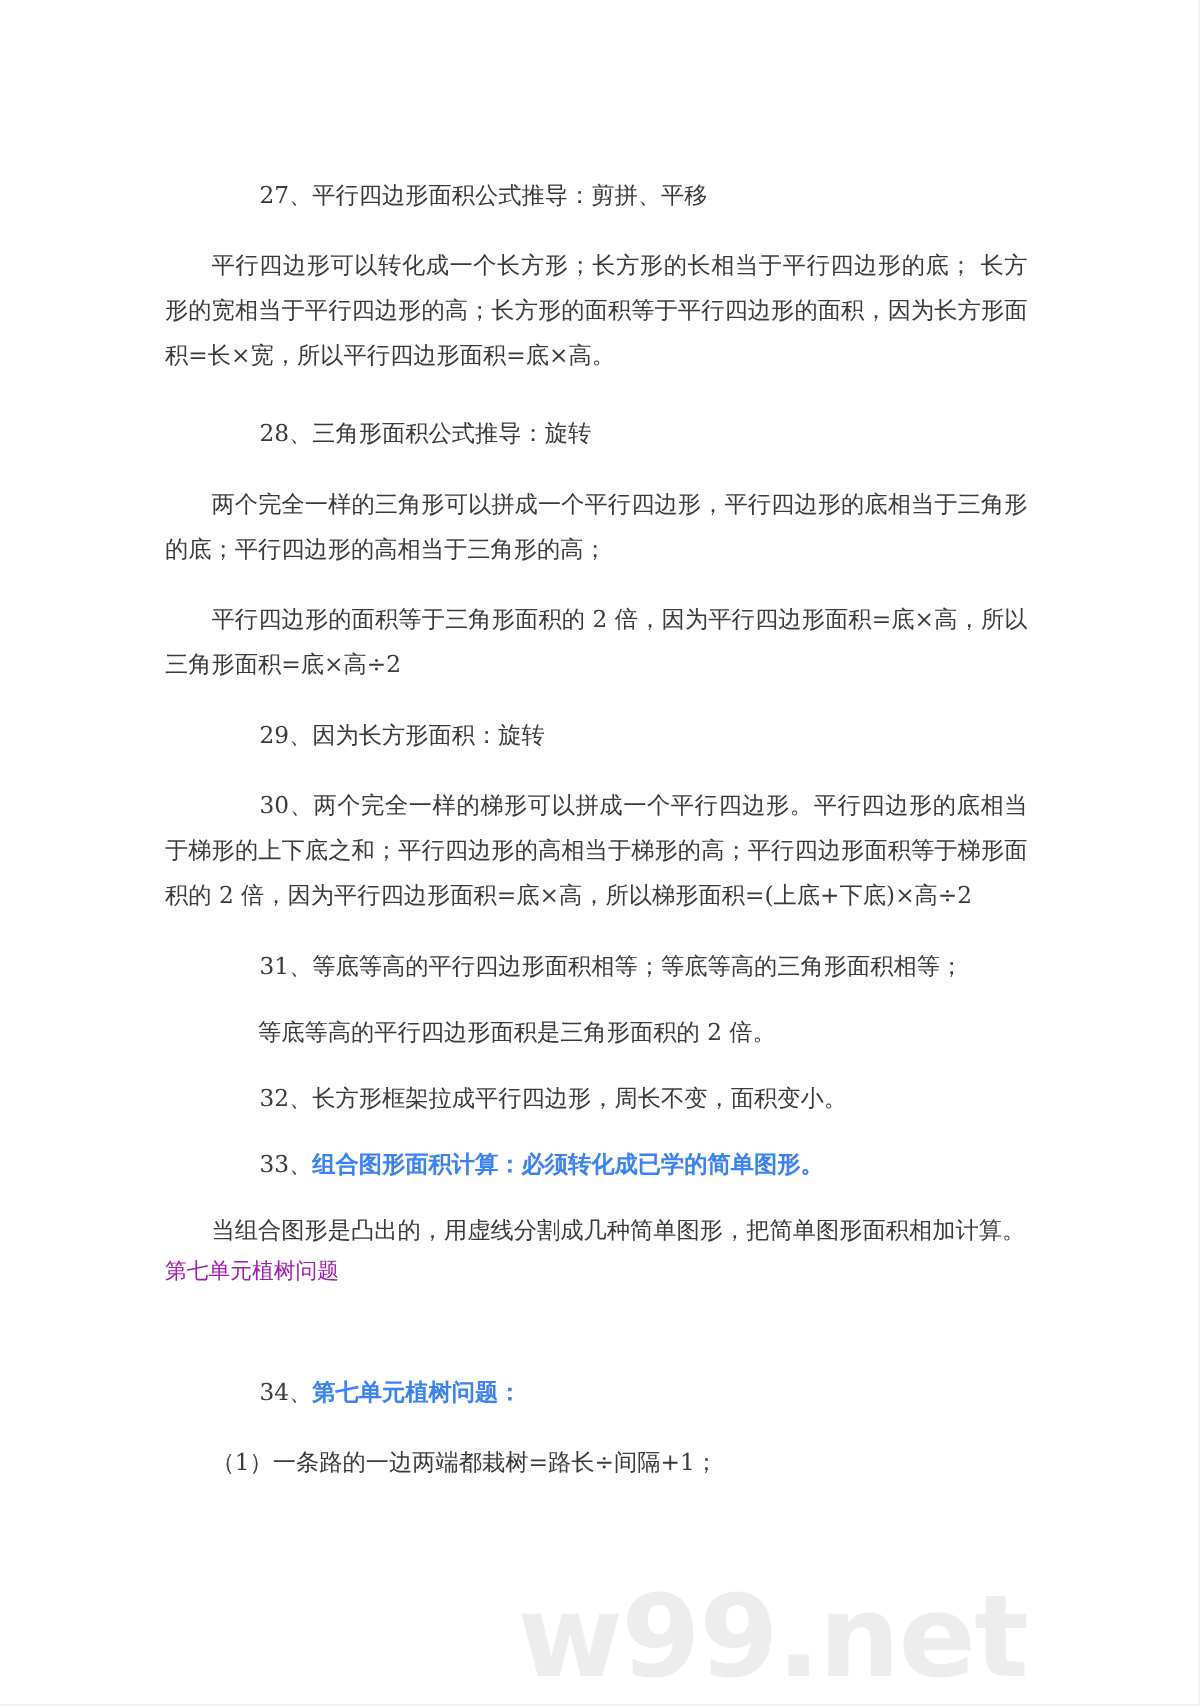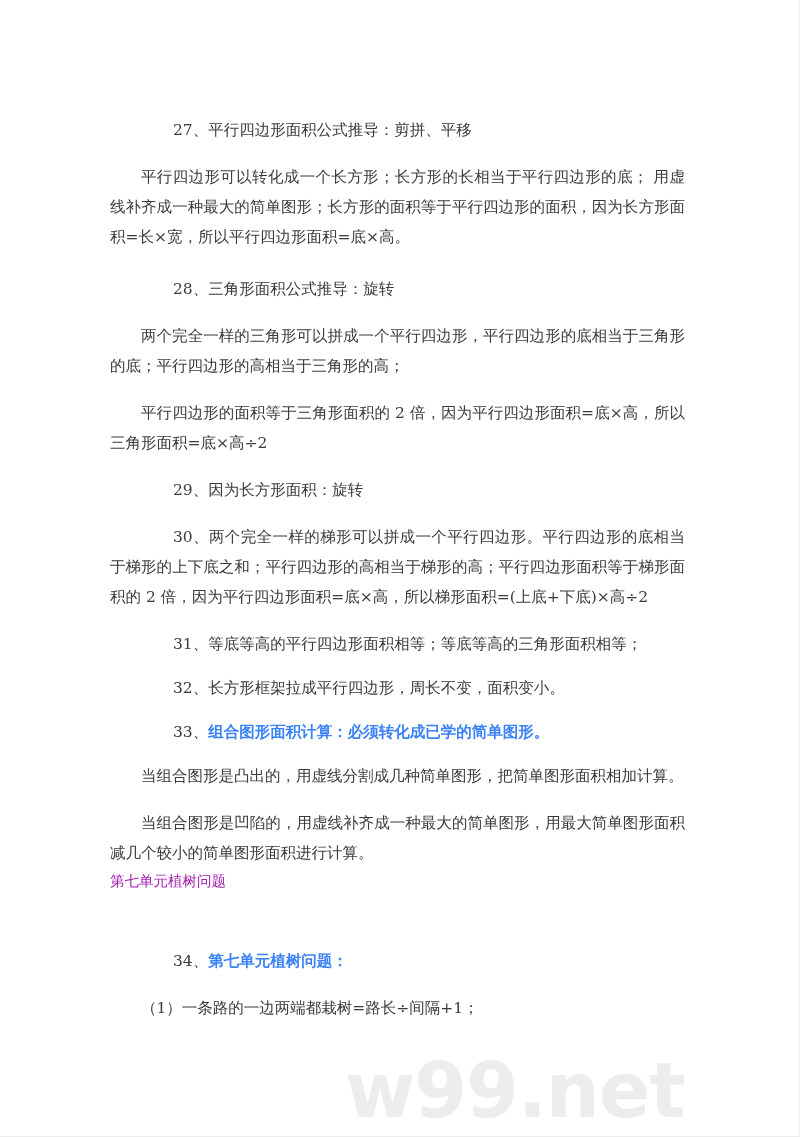--- a/index.html
+++ b/index.html
@@ -79,42 +79,42 @@
 <body>
 
 <div id="page">
 
   <div id="watermark">w99.net</div>
 
   <div id="content">
 
     <p class="blk ind1 gap-head"><span class="num">27、</span><span>平行四边形面积公式推导：剪拼、平移</span></p>
 
-    <p class="blk ind1 gap-md">平行四边形可以转化成一个长方形；长方形的长相当于平行四边形的底；  用虚线补齐成一种最大的简单图形；长方形的面积等于平行四边形的面积，因为长方形面积=长×宽，所以平行四边形面积=底×高。</p>
+    <p class="blk ind1 gap-md">平行四边形可以转化成一个长方形；长方形的长相当于平行四边形的底；  长方形的宽相当于平行四边形的高；长方形的面积等于平行四边形的面积，因为长方形面积=长×宽，所以平行四边形面积=底×高。</p>
 
     <p class="blk ind1 gap-lg"><span class="num">28、</span><span>三角形面积公式推导：旋转</span></p>
 
     <p class="blk ind1 gap-md">两个完全一样的三角形可以拼成一个平行四边形，平行四边形的底相当于三角形的底；平行四边形的高相当于三角形的高；</p>
 
     <p class="blk ind1 gap-md">平行四边形的面积等于三角形面积的 2 倍，因为平行四边形面积=底×高，所以三角形面积=底×高÷2</p>
 
     <p class="blk ind1 gap-md"><span class="num">29、</span><span>因为长方形面积：旋转</span></p>
 
     <p class="blk ind1 gap-md"><span class="num">30、</span><span>两个完全一样的梯形可以拼成一个平行四边形。平行四边形的底相当于梯形的上下底之和；平行四边形的高相当于梯形的高；平行四边形面积等于梯形面积的 2 倍，因为平行四边形面积=底×高，所以梯形面积=(上底+下底)×高÷2</span></p>
 
     <p class="blk ind1 gap-md"><span class="num">31、</span><span>等底等高的平行四边形面积相等；等底等高的三角形面积相等；</span></p>
 
+    <p class="blk ind2 gap-sm">等底等高的平行四边形面积是三角形面积的 2 倍。</p>
 
     <p class="blk ind1 gap-sm"><span class="num">32、</span><span>长方形框架拉成平行四边形，周长不变，面积变小。</span></p>
 
     <p class="blk ind1 gap-sm"><span class="num">33、</span><span class="red">组合图形面积计算：必须转化成已学的简单图形。</span></p>
 
     <p class="blk ind1 gap-sm">当组合图形是凸出的，用虚线分割成几种简单图形，把简单图形面积相加计算。</p>
 
-    <p class="blk ind1 gap-md">当组合图形是凹陷的，用虚线补齐成一种最大的简单图形，用最大简单图形面积减几个较小的简单图形面积进行计算。</p>
 
     <p class="blk unit-head ind0 gap-unit">第七单元植树问题</p>
 
     <p class="blk ind1 gap-34"><span class="num">34、</span><span class="red">第七单元植树问题：</span></p>
 
     <p class="blk ind1 gap-md">（1）一条路的一边两端都栽树=路长÷间隔+1；</p>
 
   </div>
 </div>
 

